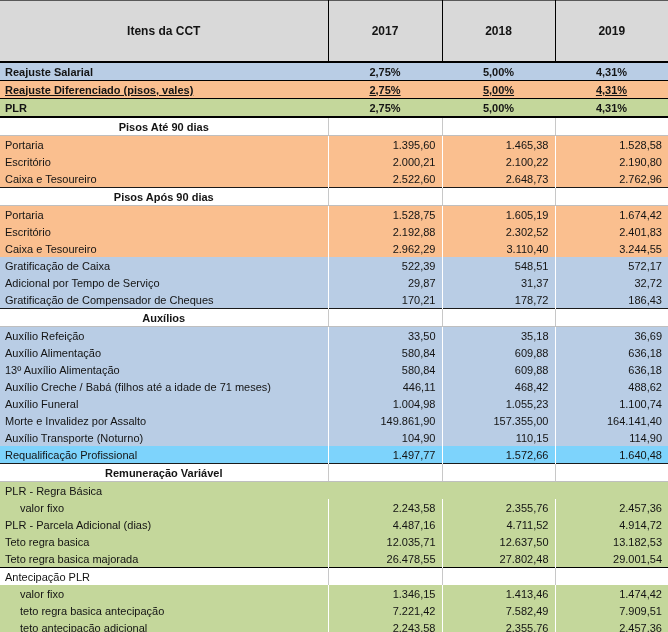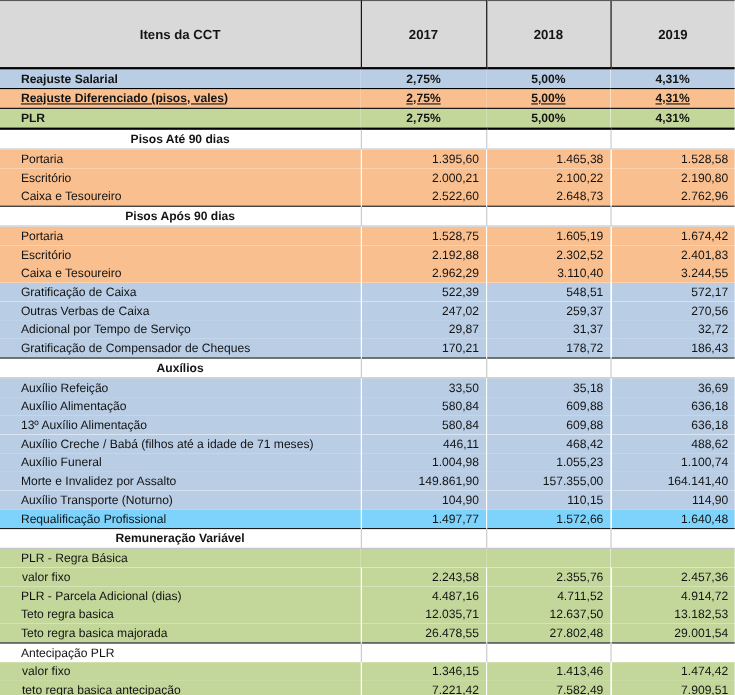--- a/index.html
+++ b/index.html
@@ -17,21 +17,21 @@
     background:#D9D9D9;
     height:30px;
     font-size:12px;
     font-weight:bold;
     text-align:center;
     padding:15px;
     border-bottom:2px solid #000;
   }
   thead th + th{border-left:1px solid #000;}
   td{height:17px;padding:0;white-space:nowrap;overflow:hidden;}
-  td.lab{padding-left:19px;text-align:left;}
+  td.lab{padding-left:5px;text-align:left;}
   td.lab.ind{padding-left:20px;}
   td.val{text-align:right;padding-right:6px;}
   td.pct{text-align:center;}
   tr.r-hl td{font-weight:bold;border-bottom:1px solid #000;}
   tr.bb2 td{border-bottom:2px solid #000;}
   tr.r-sec td{background:#fff;border-top:1px solid #1a1a1a;border-bottom:1px solid #BFBFBF;}
   tr.r-sec td.sec-lab{font-weight:bold;text-align:center;padding:0;}
   tr.r-sec td + td{border-left:1px solid #C8C8C8;}
   tr.wht td + td{border-left:1px solid #C8C8C8;}
   tr.bt td{border-top:1px solid #000;}
@@ -122,26 +122,20 @@
         <td class="val">3.110,40</td>
         <td class="val">3.244,55</td>
       </tr>
       <tr class="r-d" style="background: rgb(185, 205, 229);">
         <td class="lab">Gratificação de Caixa</td>
         <td class="val">522,39</td>
         <td class="val">548,51</td>
         <td class="val">572,17</td>
       </tr>
       <tr class="r-d" style="background: rgb(185, 205, 229);">
-        <td class="lab">Outras Verbas de Caixa</td>
-        <td class="val">247,02</td>
-        <td class="val">259,37</td>
-        <td class="val">270,56</td>
-      </tr>
-      <tr class="r-d" style="background: rgb(185, 205, 229);">
         <td class="lab">Adicional por Tempo de Serviço</td>
         <td class="val">29,87</td>
         <td class="val">31,37</td>
         <td class="val">32,72</td>
       </tr>
       <tr class="r-d" style="background: rgb(185, 205, 229);">
         <td class="lab">Gratificação de Compensador de Cheques</td>
         <td class="val">170,21</td>
         <td class="val">178,72</td>
         <td class="val">186,43</td>

